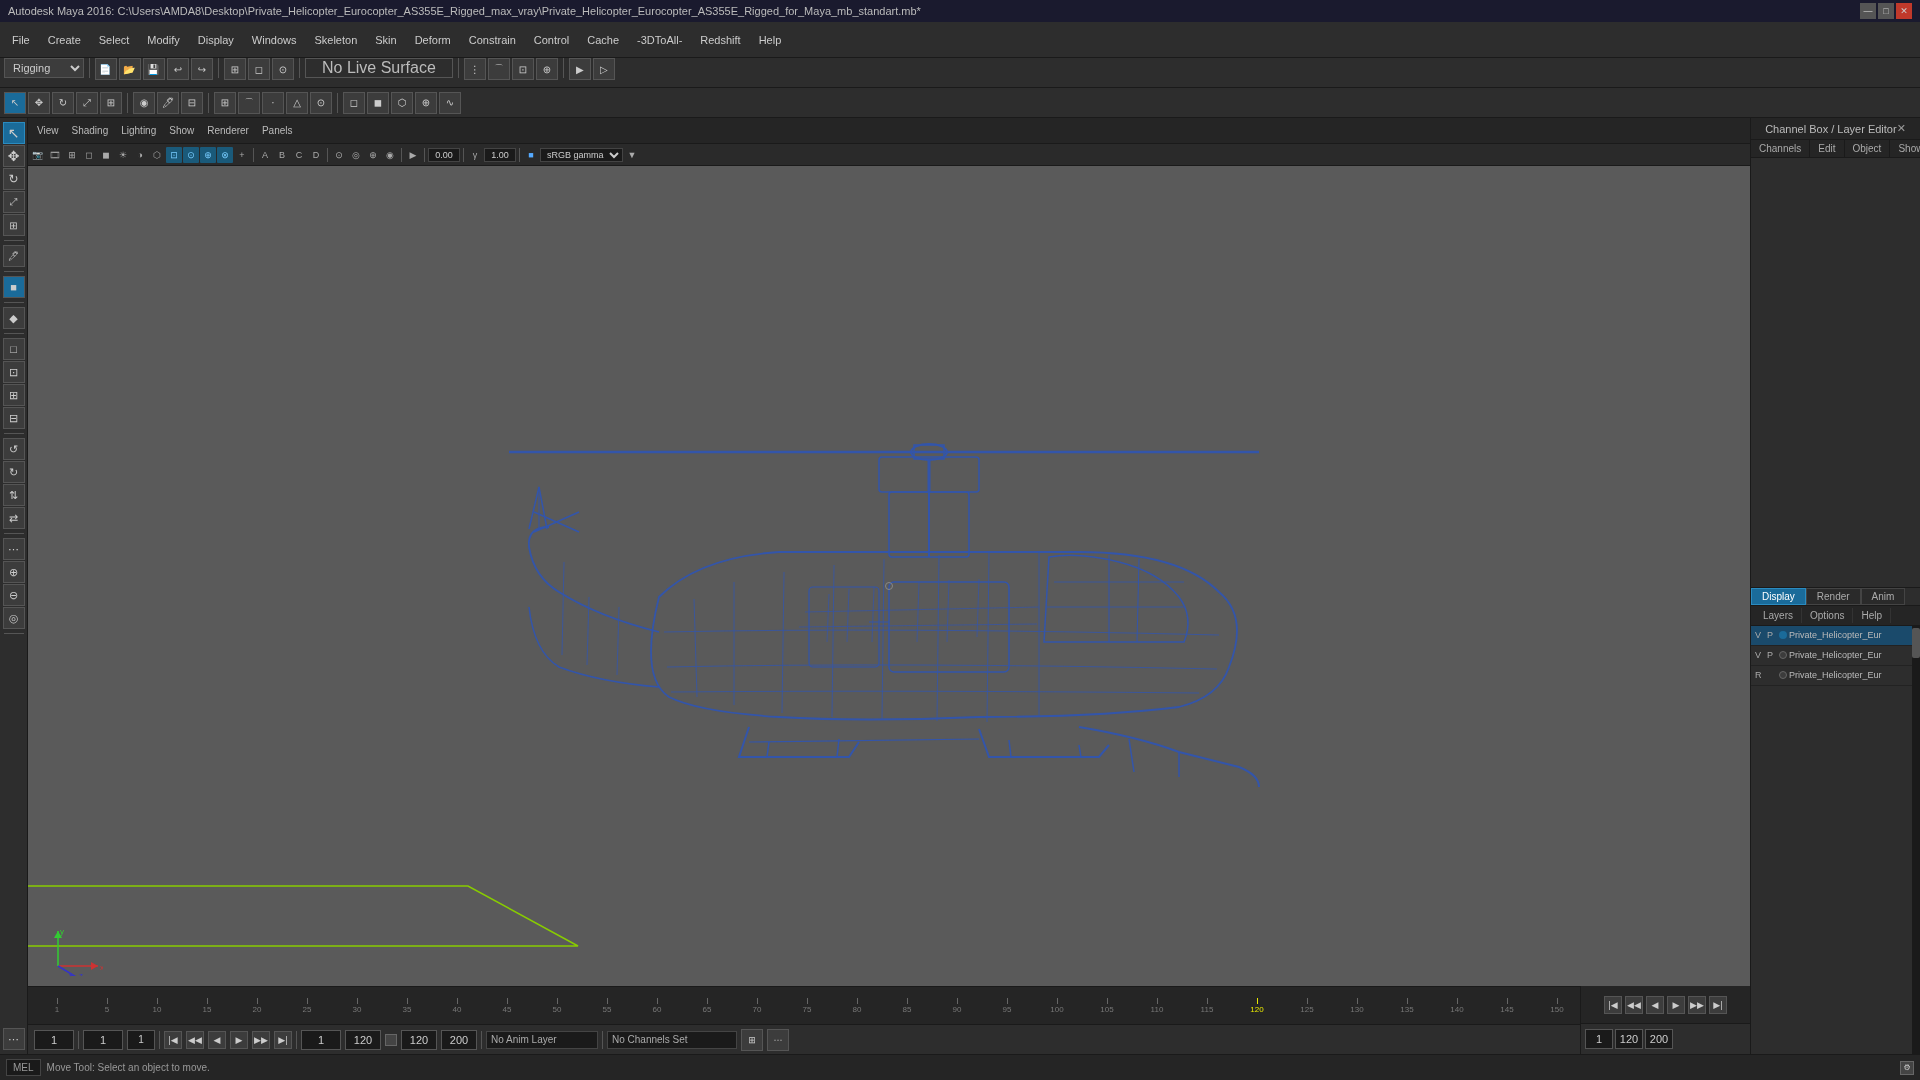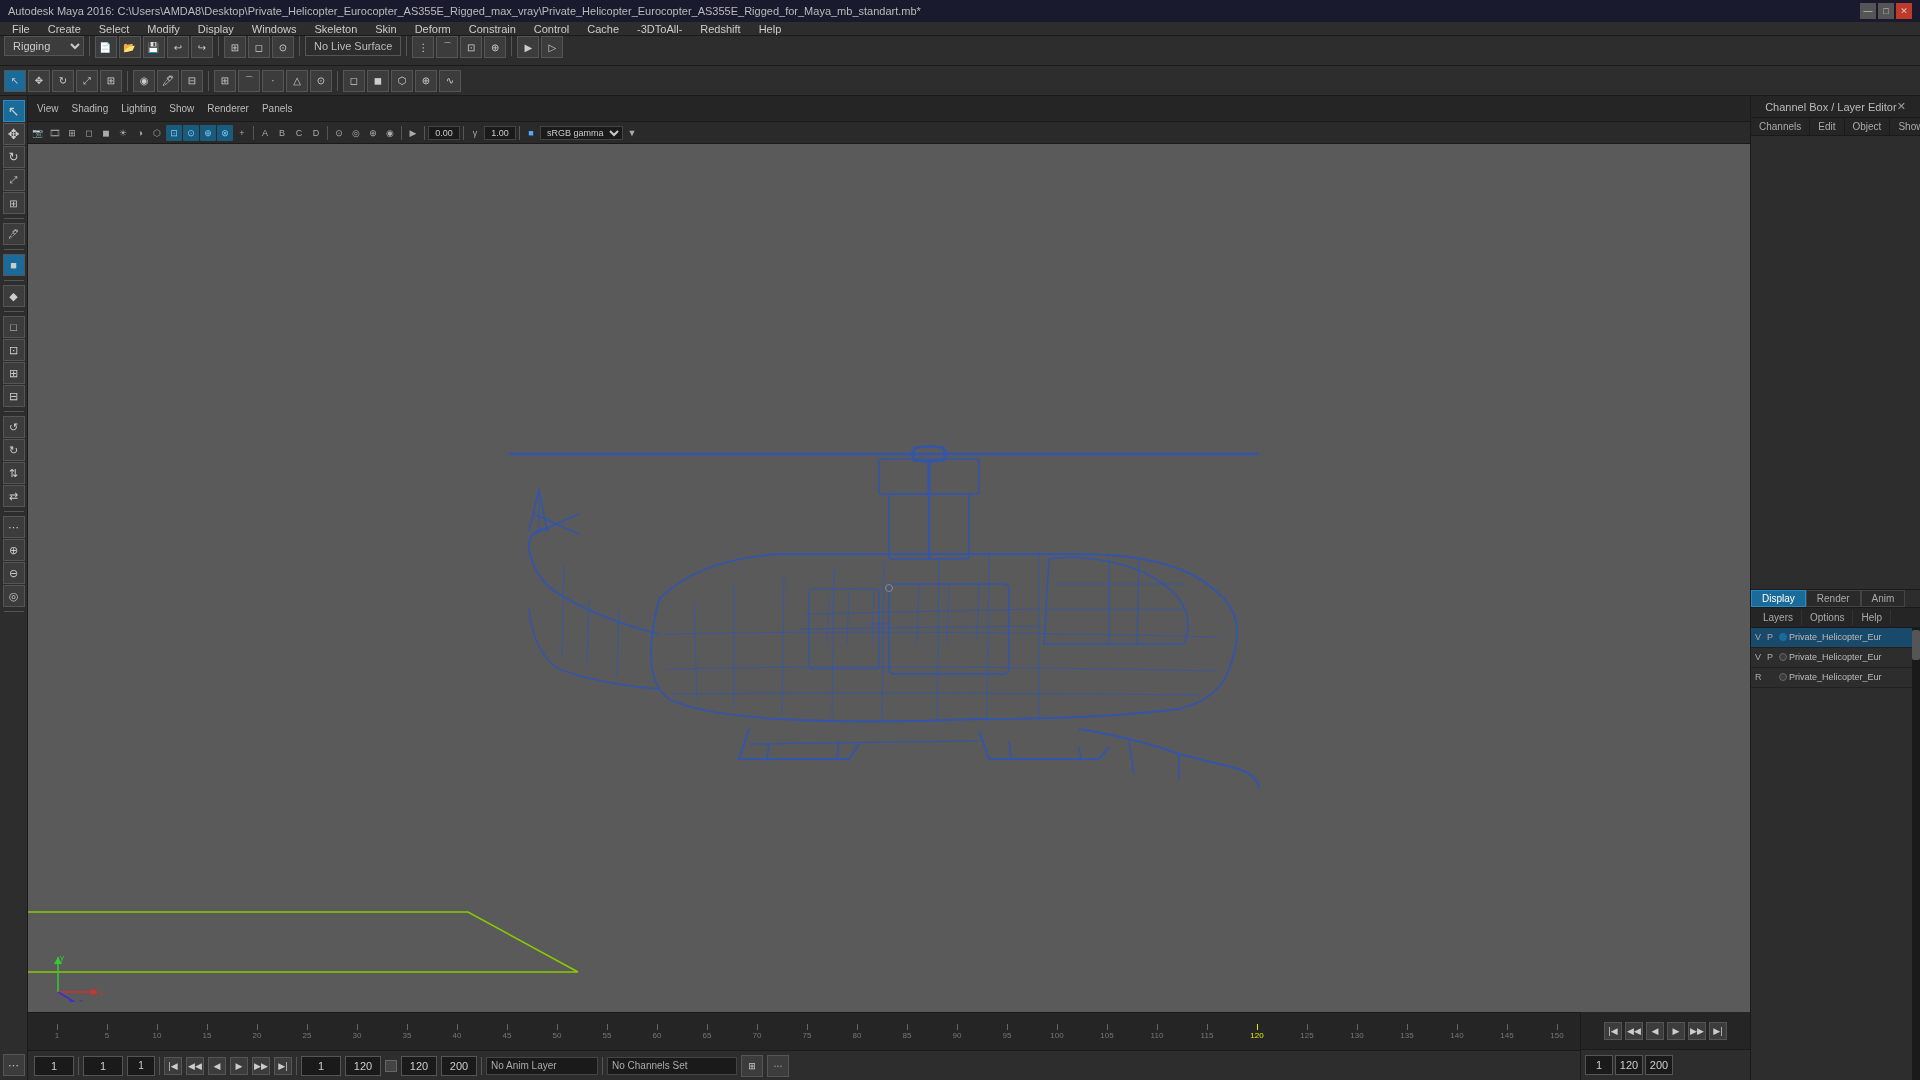--- a/index.html
+++ b/index.html
@@ -44,21 +44,21 @@
       justify-content: center;
       font-size: 9px;
       color: #ccc;
       cursor: pointer;
     }
     #title-bar .window-controls .close-btn { background: #c0392b; }
 
     
     #menu-bar {
       width: 100%;
-      height: 14px;
+      height: 36px;
       background: #2d2d2d;
       display: flex;
       align-items: center;
       padding: 0 4px;
       gap: 2px;
       border-bottom: 1px solid #1a1a1a;
     }
     .menu-item {
       padding: 2px 8px;
       color: #ccc;
@@ -102,22 +102,22 @@
       width: 1px;
       height: 20px;
       background: #555;
       margin: 0 3px;
     }
     .no-live-surface {
       background: #2d2d2d;
       border: 1px solid #555;
       color: #bbb;
       height: 20px;
-      font-size: 11px;
-      padding: 0 8px;
+      font-size: 16px;
+      padding: 0 16px;
       display: flex;
       align-items: center;
     }
 
     
     #toolbar2 {
       width: 100%;
       height: 30px;
       background: #2d2d2d;
       display: flex;
@@ -966,14 +966,21 @@
 
         <div id="layer-scrollbar">
           <div style="width:8px;height:30px;background:#555;border-radius:2px;margin-top:2px;"></div>
         </div>
       </div>
 
     </div>
 
   </div>
 
+  <div id="bottom-status-row">
+    <div class="status-mel">MEL</div>
+    <span class="status-text">Move Tool: Select an object to move.</span>
+    <div style="margin-left:auto;display:flex;align-items:center;gap:4px;">
+      <div style="width:14px;height:14px;background:#444;border:1px solid #666;display:flex;align-items:center;justify-content:center;font-size:8px;cursor:pointer;">⚙</div>
+    </div>
+  </div>
 
 </div>
 
 </body></html>

